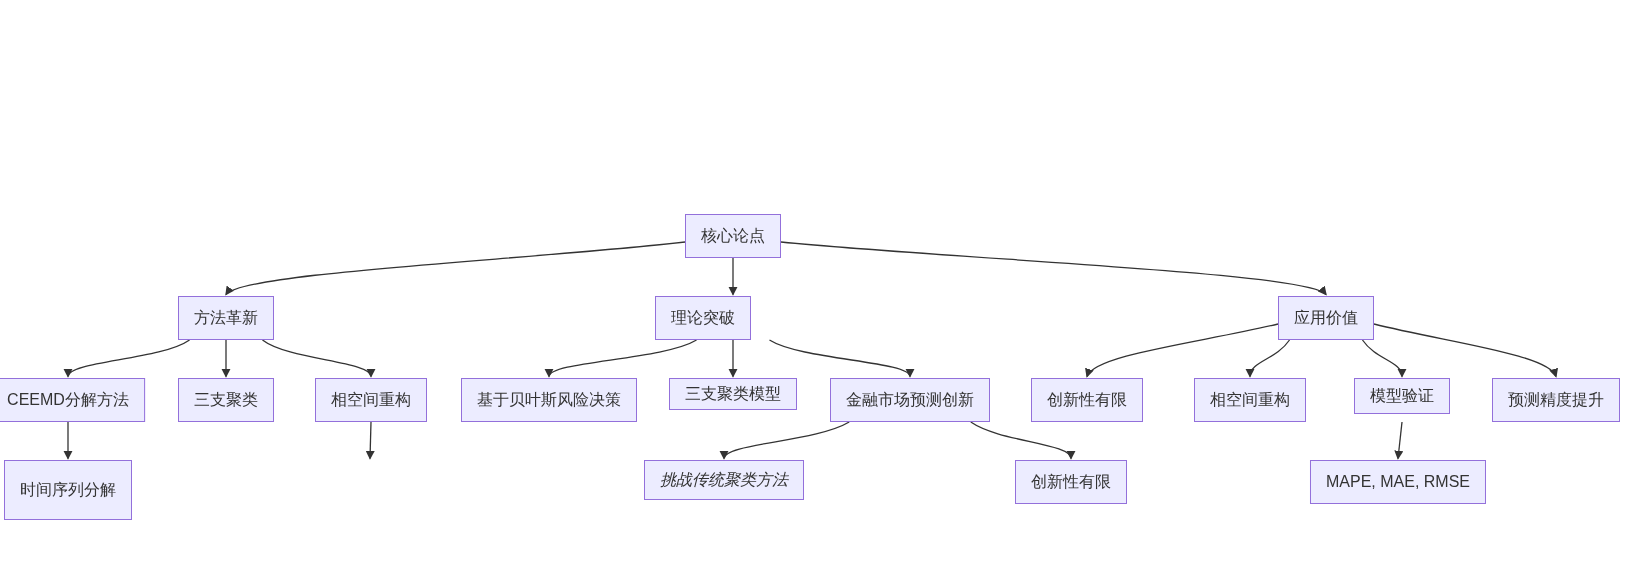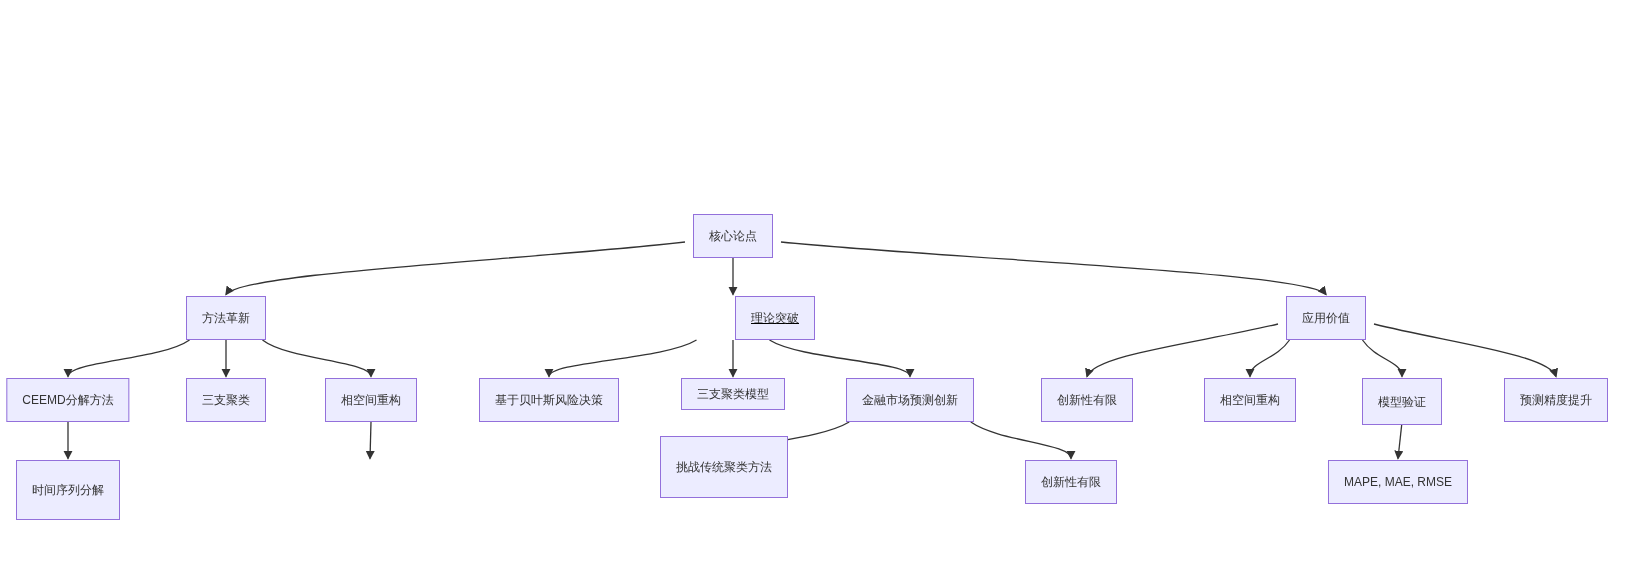--- a/index.html
+++ b/index.html
@@ -39,21 +39,21 @@
     box-sizing: border-box;
     display: flex;
     align-items: center;
     justify-content: center;
     padding: 0 15px;
     background: var(--node-fill, #ECECFF);
     border: 1px solid var(--node-border, #9370DB);
     white-space: nowrap;
   }
   .node-label {
-    font-size: 12px;
+    font-size: 16px;
     color: var(--text-color, #333333);
     line-height: 1;
   }
 </style>
 </head>
 <body>
 
 <div id="canvas">
   <svg id="edge-layer" xmlns="http://www.w3.org/2000/svg">
     <defs>
@@ -82,21 +82,21 @@
         <path class="edge" d="M 1402 422 L 1398 458.5" marker-end="url(#arrowhead)"></path>
       </g>
   </svg>
   <div id="nodes">
       <div class="node" style="left: 733px; top: 214px; height: 44px;">
         <span class="node-label">核心论点</span>
       </div>
       <div class="node" style="left: 226px; top: 296px; height: 44px;">
         <span class="node-label">方法革新</span>
       </div>
-      <div class="node" style="left: 775px; top: 296px; height: 44px; text-decoration: underline;">
+      <div class="node" style="left: 703px; top: 296px; height: 44px;">
         <span class="node-label">理论突破</span>
       </div>
       <div class="node" style="left: 1326px; top: 296px; height: 44px; justify-content: center;">
         <span class="node-label">应用价值</span>
       </div>
       <div class="node" style="left: 68px; top: 378px; height: 44px;">
         <span class="node-label">CEEMD分解方法</span>
       </div>
       <div class="node" style="left: 226px; top: 378px; height: 44px;">
         <span class="node-label">三支聚类</span>
@@ -112,30 +112,30 @@
       </div>
       <div class="node" style="left: 910px; top: 378px; height: 44px;">
         <span class="node-label">金融市场预测创新</span>
       </div>
       <div class="node" style="left: 1087px; top: 378px; height: 44px;">
         <span class="node-label">创新性有限</span>
       </div>
       <div class="node" style="left: 1250px; top: 378px; height: 44px;">
         <span class="node-label">相空间重构</span>
       </div>
-      <div class="node" style="left: 1402px; top: 378px; height: 47px;">
+      <div class="node" style="left: 1402px; top: 378px; height: 36px;">
         <span class="node-label">模型验证</span>
       </div>
       <div class="node" style="left: 1556px; top: 378px; height: 44px;">
         <span class="node-label">预测精度提升</span>
       </div>
       <div class="node" style="left: 68px; top: 460px; height: 60px;">
         <span class="node-label">时间序列分解</span>
       </div>
-      <div class="node" style="left: 724px; top: 436px; height: 62px;">
+      <div class="node" style="left: 724px; top: 460px; height: 40px; font-style: italic;">
         <span class="node-label">挑战传统聚类方法</span>
       </div>
       <div class="node" style="left: 1071px; top: 460px; height: 44px;">
         <span class="node-label">创新性有限</span>
       </div>
       <div class="node" style="left: 1398px; top: 460px; height: 44px;">
         <span class="node-label">MAPE, MAE, RMSE</span>
       </div>
     </div>
 </div>

